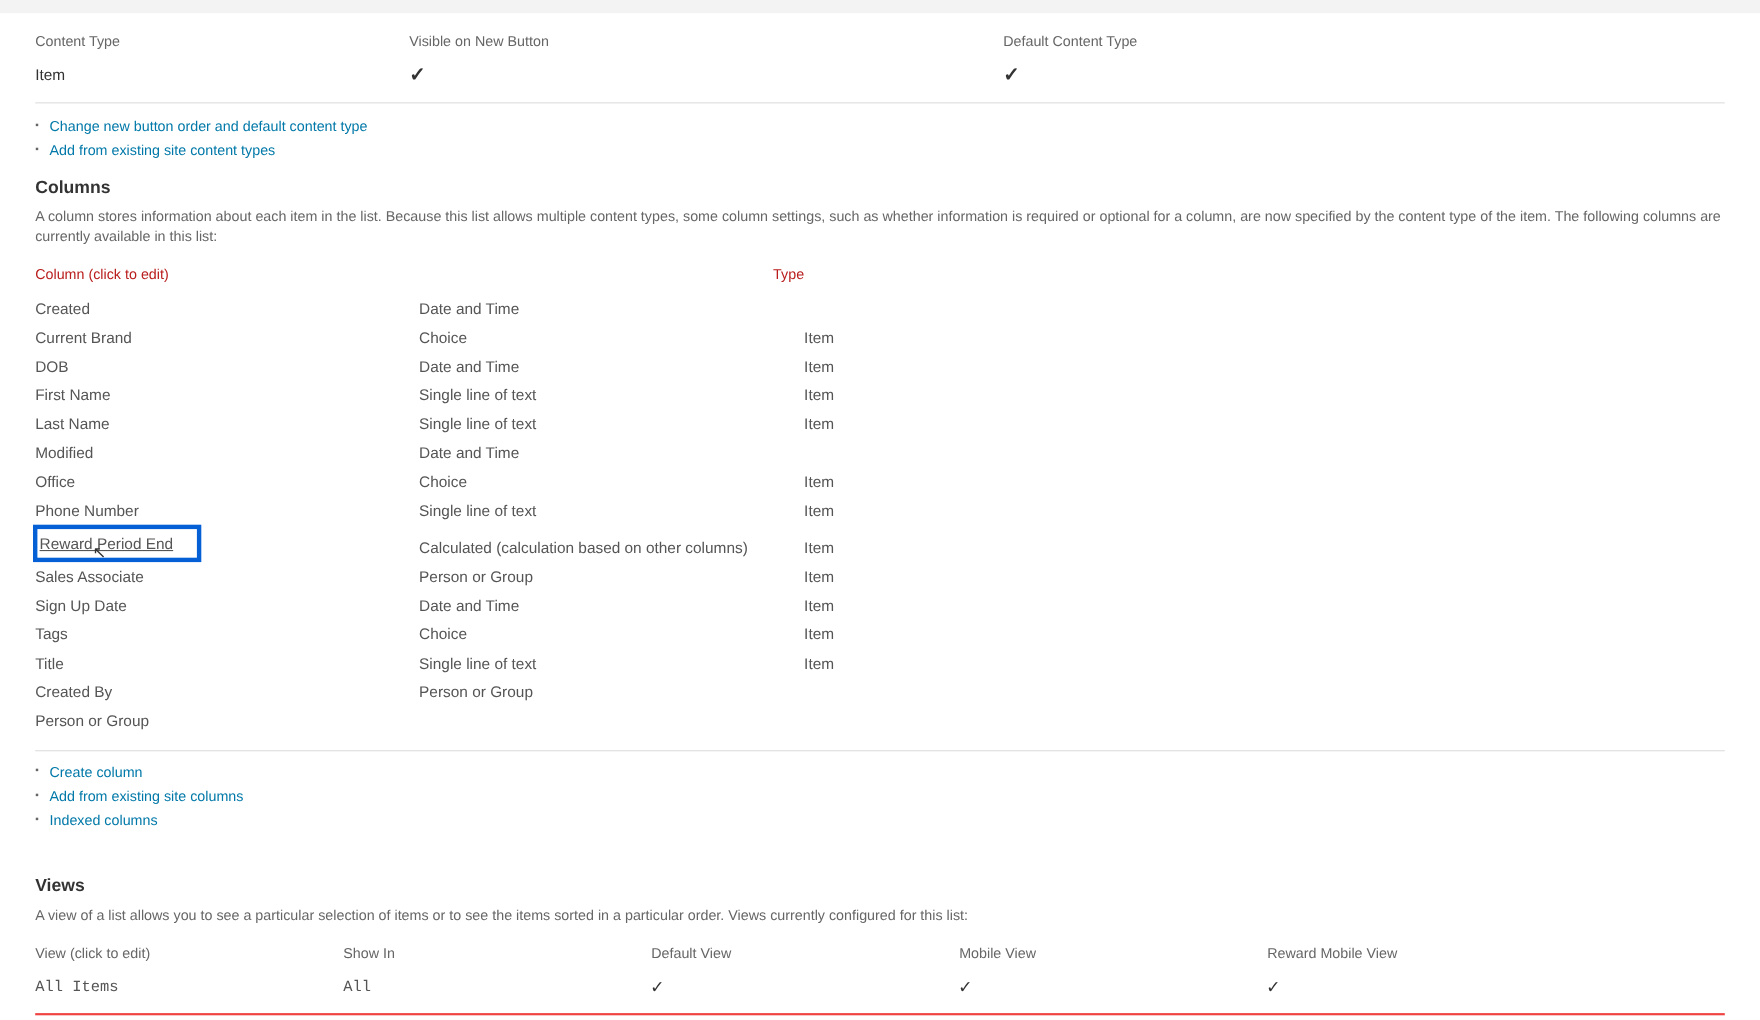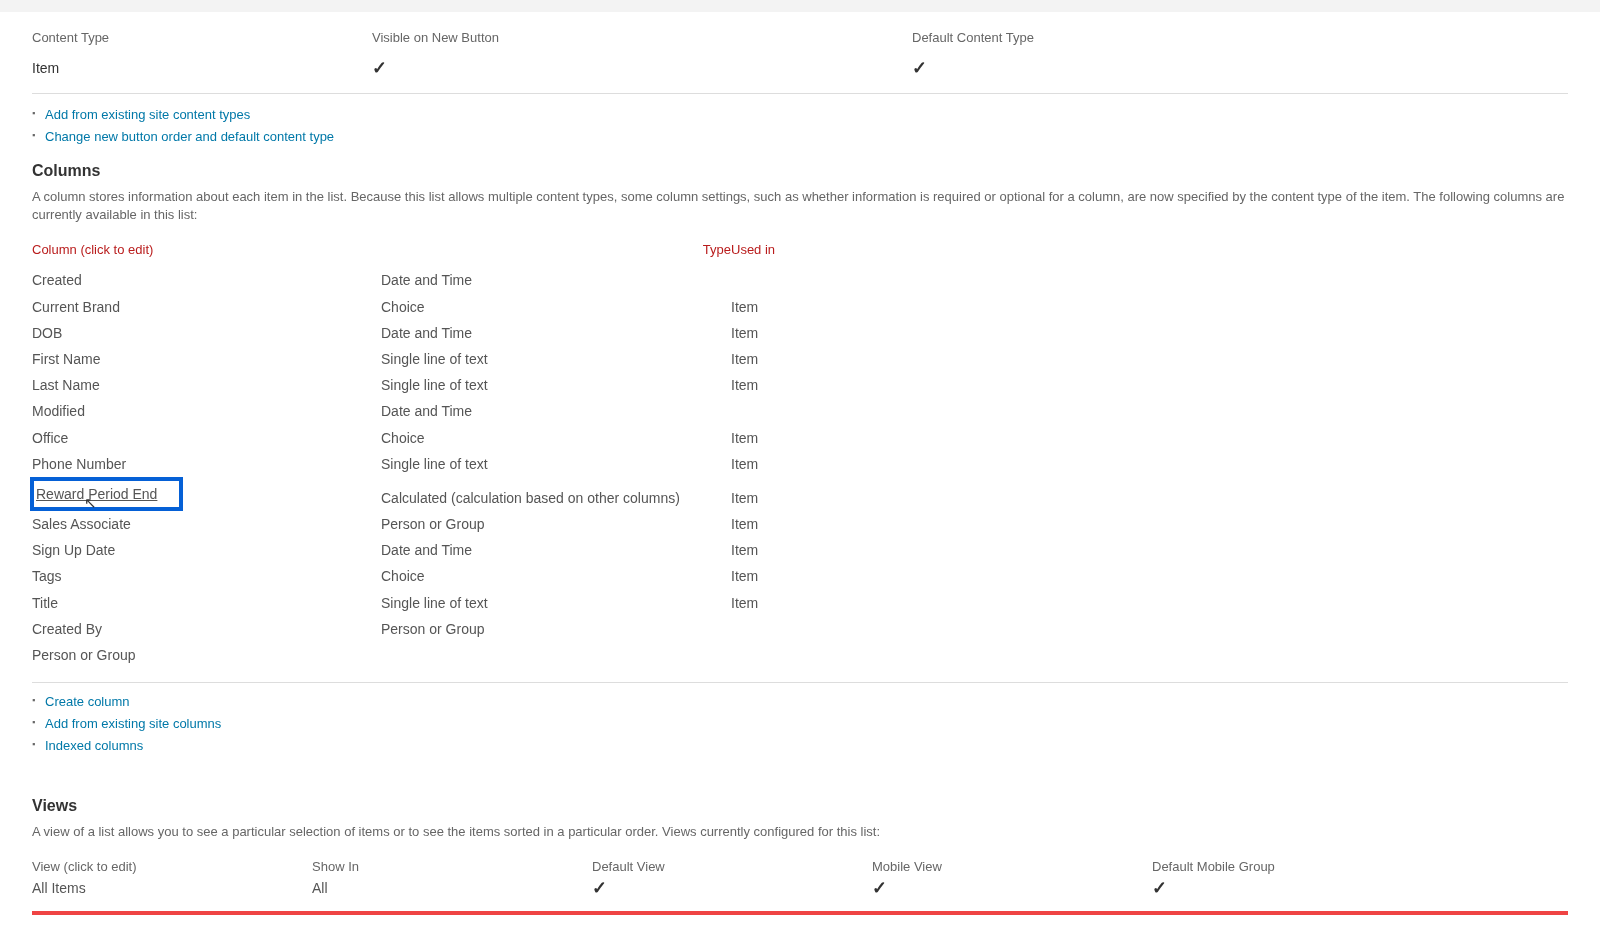--- a/index.html
+++ b/index.html
@@ -125,34 +125,36 @@
     }
     .hr {
       border: none;
       border-top: 1px solid #ddd;
       margin: 8px 0 10px 0;
     }
     .views-header {
       display: flex;
       font-size: 13px;
       color: #666;
+      margin-bottom: 10px;
     }
     .vh-1 { width: 280px; }
     .vh-2 { width: 280px; }
     .vh-3 { width: 280px; }
     .vh-4 { width: 280px; }
     .vh-5 { flex: 1; }
     .views-row {
       display: flex;
       align-items: center;
       font-size: 14px;
       color: #555;
       padding: 3px 0 12px 0;
-      border-bottom: 4px solid #ef4444;
+      border-bottom: 2px solid #ef4444;
       margin-bottom: 10px;
+      font-family: Liberation Mono, monospace;
     }
     .view-name { width: 280px; cursor: pointer; }
   </style>
 </head>
 <body>
 
 <div class="top-bar"></div>
 <div class="content">
 
   <div class="ct-header">
@@ -160,31 +162,30 @@
     <div class="ct-col2">Visible on New Button</div>
     <div class="ct-col3">Default Content Type</div>
   </div>
   <div class="ct-row">
     <div class="ct-col1">Item</div>
     <div class="ct-col2"><span class="checkmark">✓</span></div>
     <div class="ct-col3"><span class="checkmark">✓</span></div>
   </div>
 
   <ul class="link-list">
+    <li><a class="link">Change new button order and default content type</a></li>
     <li><a class="link">Add from existing site content types</a></li>
-    <li><a class="link">Change new button order and default content type</a></li>
   </ul>
 
   <h2 class="section-heading">Columns</h2>
   <p class="section-desc">A column stores information about each item in the list. Because this list allows multiple content types, some column settings, such as whether information is required or optional for a column, are now specified by the content type of the item. The following columns are currently available in this list:</p>
 
   <div class="cols-header">
     <div class="colh-1">Column (click to edit)</div>
     <div class="colh-2">Type</div>
-    <div class="colh-3">Used in</div>
   </div>
 
   <div class="cols-body" id="cols-body">
       <div class="col-row">
         <div class="col-name">Created</div>
         <div class="col-type">Date and Time</div>
         <div class="col-used"></div>
       </div>
       <div class="col-row">
         <div class="col-name">Current Brand</div>
@@ -268,21 +269,21 @@
   <div style="height:26px;"></div>
 
   <h2 class="section-heading">Views</h2>
   <p class="section-desc">A view of a list allows you to see a particular selection of items or to see the items sorted in a particular order. Views currently configured for this list:</p>
 
   <div class="views-header">
     <div class="vh-1">View (click to edit)</div>
     <div class="vh-2">Show In</div>
     <div class="vh-3">Default View</div>
     <div class="vh-4">Mobile View</div>
-    <div class="vh-5">Default Mobile Group</div>
+    <div class="vh-5">Reward Mobile View</div>
   </div>
 
   <div class="views-row">
     <div class="vh-1 view-name">All Items</div>
     <div class="vh-2">All</div>
     <div class="vh-3"><span class="checkmark">✓</span></div>
     <div class="vh-4"><span class="checkmark">✓</span></div>
     <div class="vh-5"><span class="checkmark">✓</span></div>
   </div>
 

